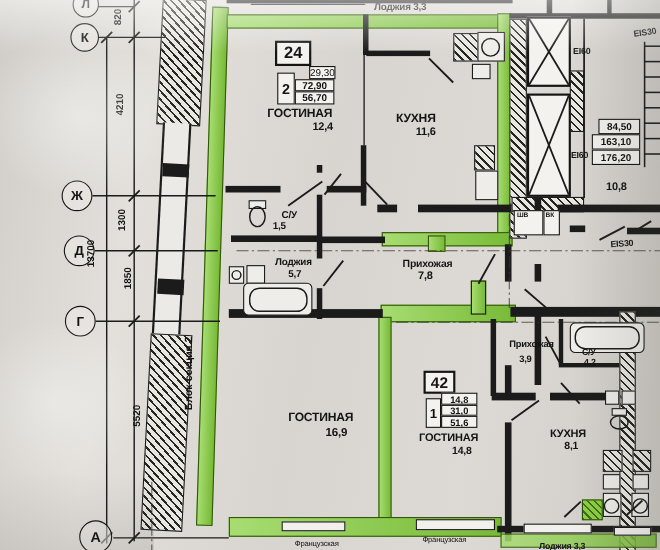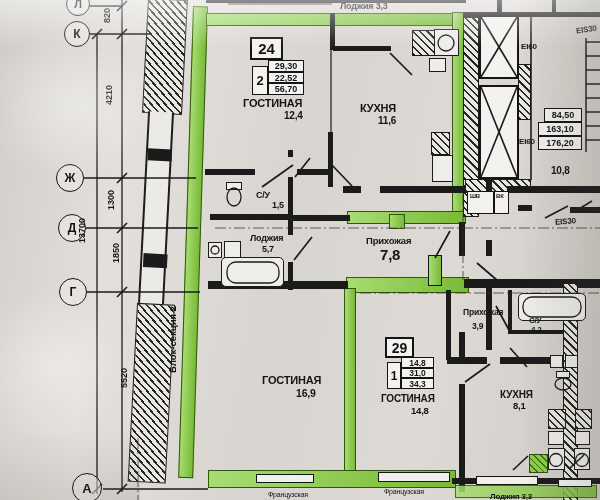--- a/index.html
+++ b/index.html
@@ -218,67 +218,67 @@
   <div class="a vdim" style="left:112px;top:243px;font-size:9px">1850</div>
   <div class="a vdim" style="left:120px;top:368px;font-size:9px">5520</div>
   <div class="a vdim" style="left:168px;top:306px;font-size:9.5px">Блок-секция 2</div>
 
   <div class="a bx cell" style="left:250px;top:37px;width:33px;height:23px;border-width:2px;font-size:15px;font-weight:700">
       <span>24</span>
     </div>
   <div class="a bx cell" style="left:252px;top:66px;width:16px;height:29px;font-size:13px;font-weight:700">
       <span>2</span>
     </div>
-  <div class="a bx cell" style="left:268px;top:60px;width:36px;height:12px;font-size:9px;font-weight:700">
+  <div class="a bx cell" style="left:281px;top:60px;width:24px;height:12px;font-size:9px;font-weight:400">
       <span>29,30</span>
     </div>
   <div class="a bx cell" style="left:268px;top:72px;width:36px;height:11px;font-size:9px;font-weight:700">
-      <span>22,52</span>
+      <span>72,90</span>
     </div>
   <div class="a bx cell" style="left:268px;top:83px;width:36px;height:12px;font-size:9px;font-weight:700">
       <span>56,70</span>
     </div>
 
   <div class="a bx cell" style="left:385px;top:337px;width:29px;height:21px;border-width:2px;font-size:14px;font-weight:700">
-      <span>29</span>
+      <span>42</span>
     </div>
   <div class="a bx cell" style="left:387px;top:362px;width:14px;height:27px;font-size:12px;font-weight:700">
       <span>1</span>
     </div>
   <div class="a bx cell" style="left:401px;top:357px;width:33px;height:11px;font-size:8.5px;font-weight:700">
       <span>14,8</span>
     </div>
   <div class="a bx cell" style="left:401px;top:368px;width:33px;height:10px;font-size:8.5px;font-weight:700">
       <span>31,0</span>
     </div>
   <div class="a bx cell" style="left:401px;top:378px;width:33px;height:11px;font-size:8.5px;font-weight:700">
-      <span>34,3</span>
+      <span>51,6</span>
     </div>
 
   <div class="a bx cell" style="left:544px;top:108px;width:38px;height:14px;border-width:1.8px;font-size:9px;font-weight:700">
       <span>84,50</span>
     </div>
   <div class="a bx cell" style="left:538px;top:122px;width:44px;height:14px;border-width:1.8px;font-size:9px;font-weight:700">
       <span>163,10</span>
     </div>
   <div class="a bx cell" style="left:538px;top:136px;width:44px;height:14px;border-width:1.8px;font-size:9px;font-weight:700">
       <span>176,20</span>
     </div>
 
   <div class="a lbl" style="left:340px;top:2px;font-size:9px"><span>Лоджия</span> <span>3,3</span></div>
   <div class="a lbl" style="left:243px;top:98px;font-size:11px">ГОСТИНАЯ</div>
   <div class="a lbl" style="left:284px;top:111px;font-size:10px">12,4</div>
   <div class="a lbl" style="left:360px;top:103px;font-size:11px">КУХНЯ</div>
   <div class="a lbl" style="left:378px;top:116px;font-size:10px">11,6</div>
   <div class="a lbl" style="left:256px;top:191px;font-size:9px">С/У</div>
-  <div class="a lbl" style="left:272px;top:201px;font-size:9px">1,5</div>
+  <div class="a lbl" style="left:248px;top:201px;font-size:9px">1,5</div>
   <div class="a lbl" style="left:250px;top:234px;font-size:9px">Лоджия</div>
   <div class="a lbl" style="left:262px;top:245px;font-size:9px">5,7</div>
   <div class="a lbl" style="left:366px;top:236px;font-size:9.5px">Прихожая</div>
-  <div class="a lbl" style="left:380px;top:247px;font-size:15px">7,8</div>
+  <div class="a lbl" style="left:380px;top:247px;font-size:10px">7,8</div>
   <div class="a lbl" style="left:262px;top:375px;font-size:11px">ГОСТИНАЯ</div>
   <div class="a lbl" style="left:296px;top:388px;font-size:10.5px">16,9</div>
   <div class="a lbl" style="left:381px;top:394px;font-size:10px">ГОСТИНАЯ</div>
   <div class="a lbl" style="left:411px;top:406px;font-size:9.5px">14,8</div>
   <div class="a lbl" style="left:500px;top:390px;font-size:10px">КУХНЯ</div>
   <div class="a lbl" style="left:513px;top:401px;font-size:9.5px">8,1</div>
   <div class="a lbl" style="left:463px;top:308px;font-size:8.5px">Прихожая</div>
   <div class="a lbl" style="left:472px;top:322px;font-size:8.5px">3,9</div>
   <div class="a lbl" style="left:529px;top:317px;font-size:8px">С/У</div>
   <div class="a lbl" style="left:531px;top:326px;font-size:8px">4,2</div>

